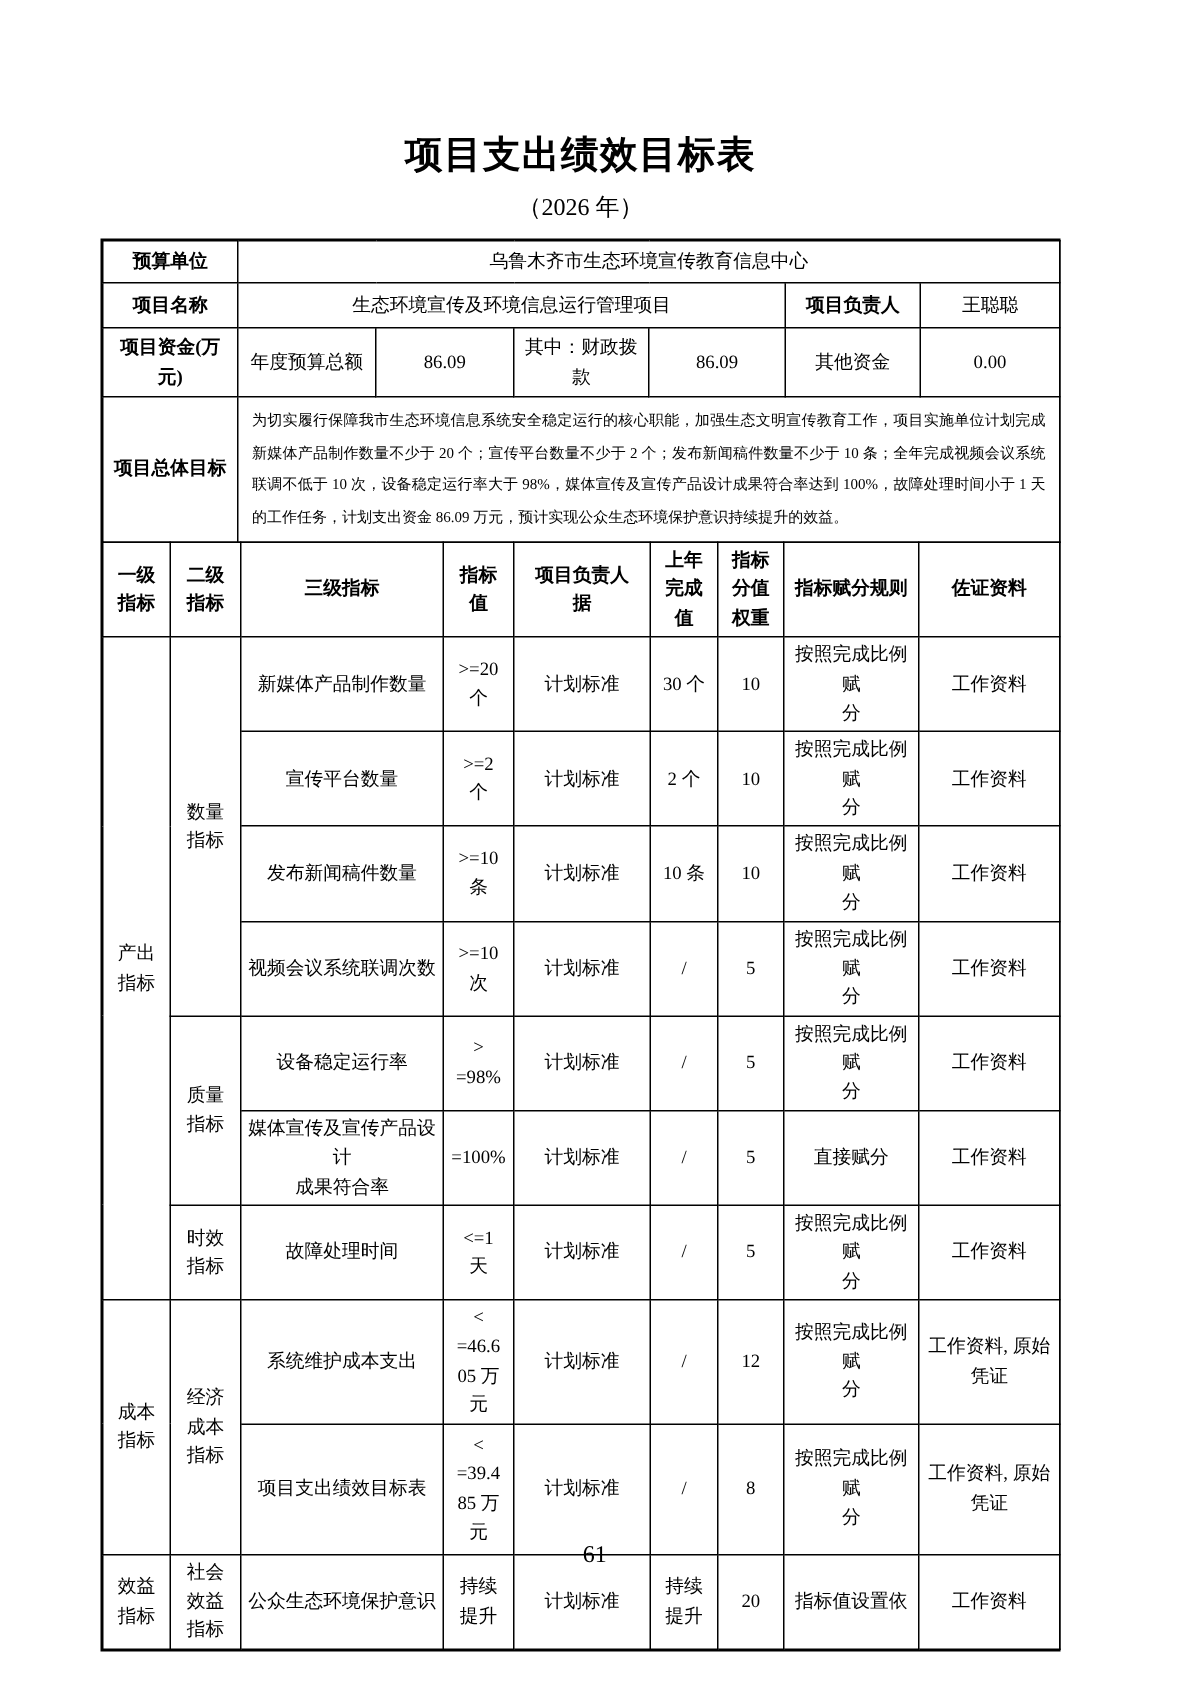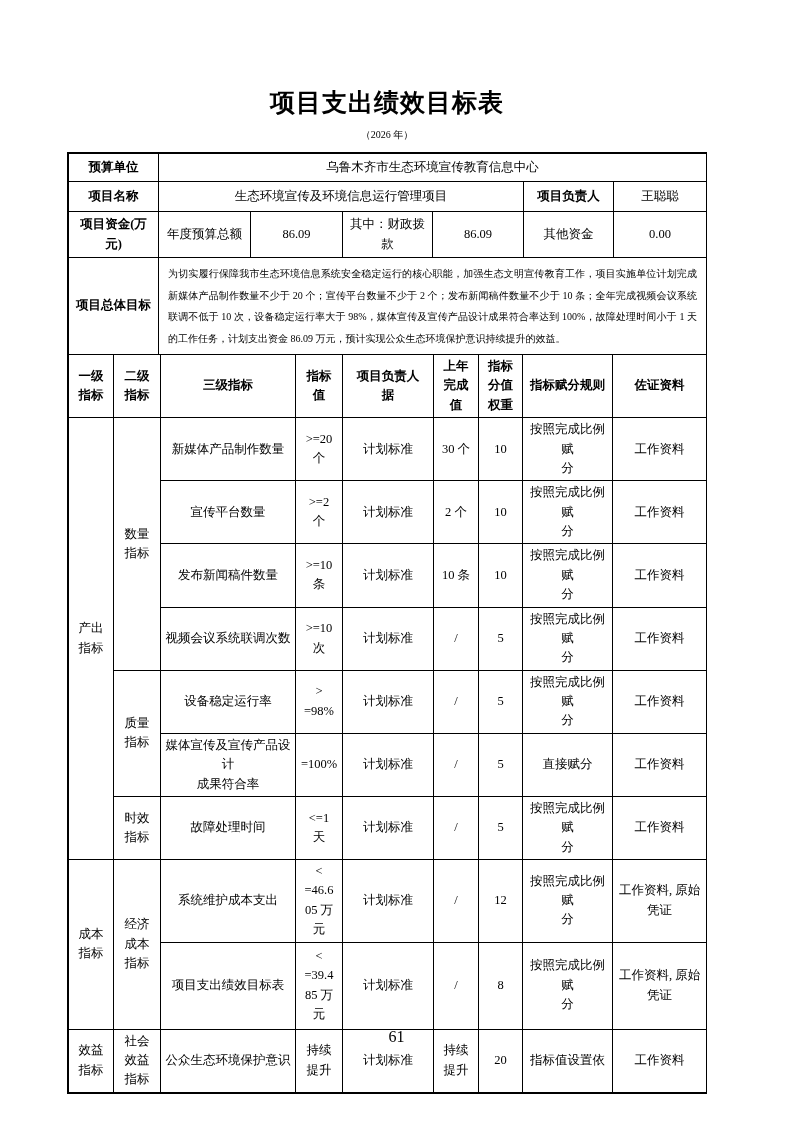--- a/index.html
+++ b/index.html
@@ -13,21 +13,21 @@
   .content { width: 640px; margin: 86px 0 0 67px; }
   .title {
     text-align: center;
     font-family: Liberation Sans, sans-serif;
     font-weight: bold;
     font-size: 25px;
     letter-spacing: 1px;
   }
   .subtitle {
     text-align: center;
-    font-size: 10px;
+    font-size: 16px;
     margin: 9px 0 10px 0;
   }
   .tbl-outer { border: 1px solid #000; }
   table { border-collapse: collapse; table-layout: fixed; width: 638px; padding-left: 46px; }
   .t2 { margin-top: -1px; }
   td {
     border: 1px solid #000;
     text-align: center;
     vertical-align: middle;
     font-size: 12.5px;

